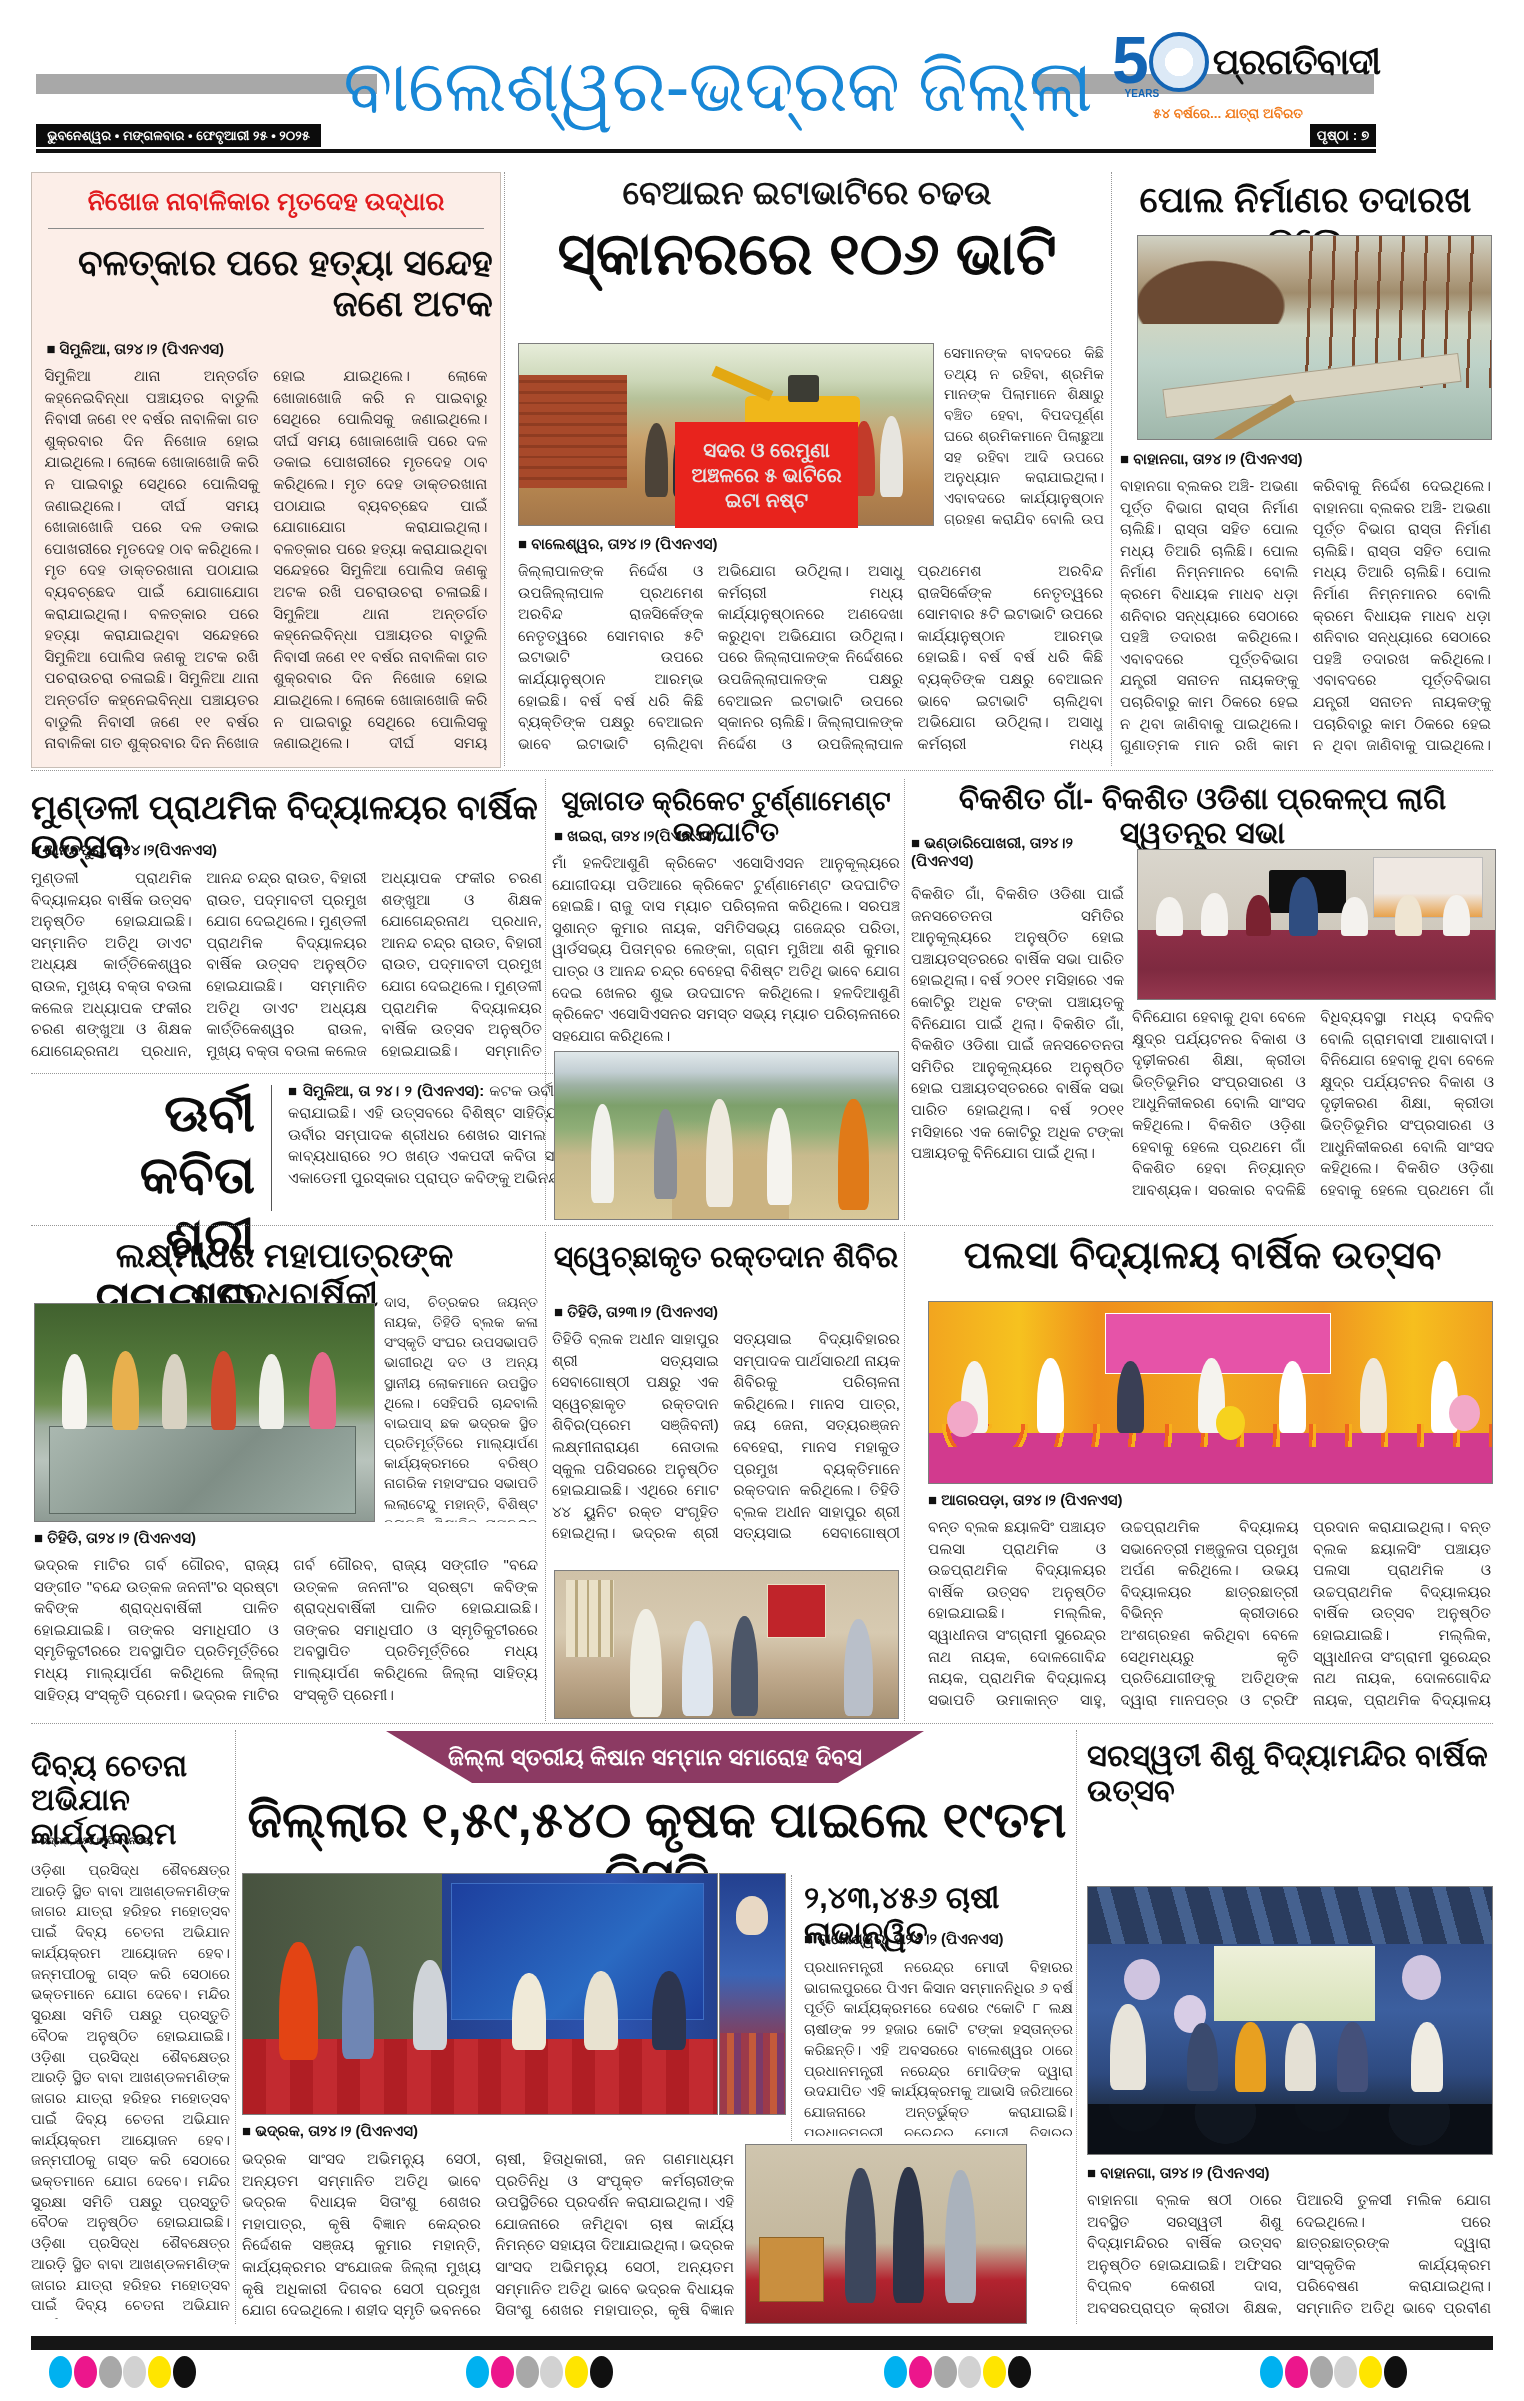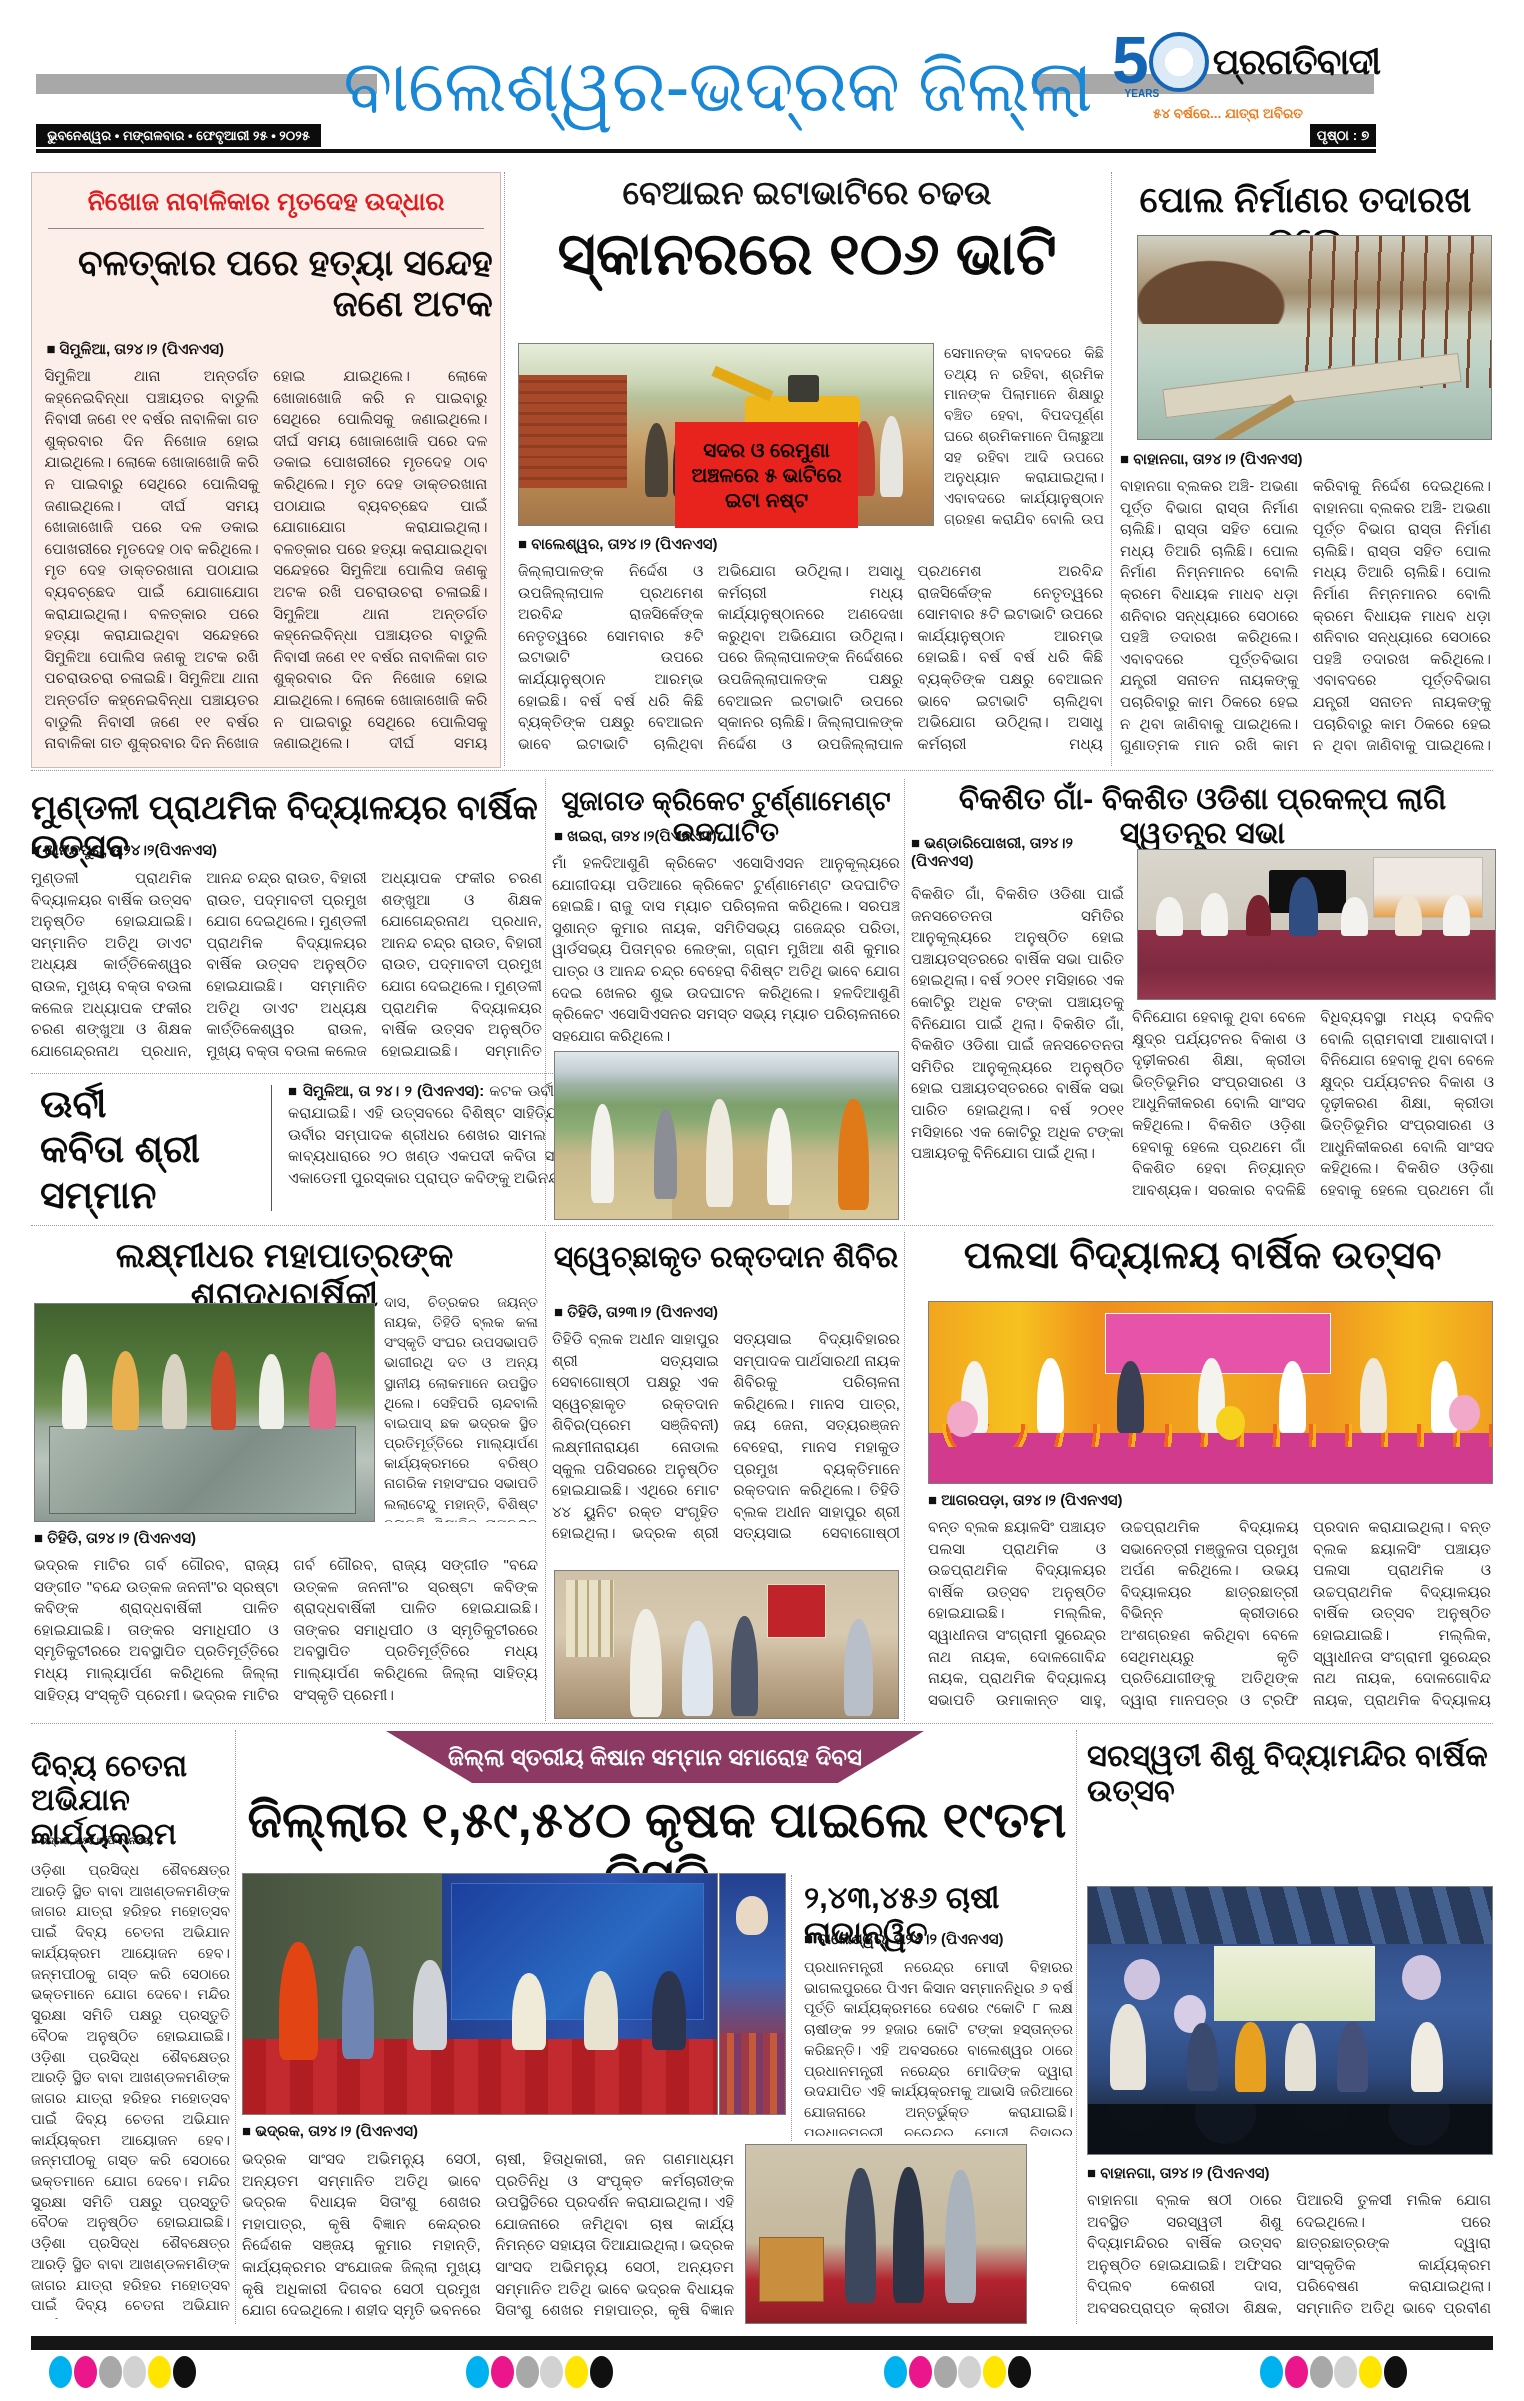--- a/index.html
+++ b/index.html
@@ -12,21 +12,21 @@
   .bodytx{font-size:15px;line-height:1.44;text-align:justify;color:#1c1c1c;overflow:hidden;word-break:break-word;}
   .cols2{column-count:2;column-gap:14.4px;}
   .cols3{column-count:3;column-gap:14.4px;}
   .doth{border-top:1.8px dotted #969696;}
   .dotv{border-left:1.8px dotted #969696;}
   .ph{position:absolute;overflow:hidden;border:0.9px solid #7d7d7d;}
   .pp{position:absolute;border-radius:48% 48% 14% 14%/60% 60% 10% 10%;}
   .graybar{background:#a8a8a8;}
   .blackbar{background:#0c0c0c;color:#fff;display:flex;align-items:center;justify-content:center;font-size:13px;font-weight:bold;}
   .mast-title{font-weight:400;color:#1887d6;text-align:center;letter-spacing:-0.9px;}
-  .capred{background:#e8231d;color:#000000;font-weight:bold;text-align:center;display:flex;align-items:center;justify-content:center;line-height:1.25;}
+  .capred{background:#e8231d;color:#e5e5e5;font-weight:bold;text-align:center;display:flex;align-items:center;justify-content:center;line-height:1.25;}
   .banner{background:#8c3a63;color:#fff;font-weight:bold;text-align:center;
           clip-path:polygon(0 0,100% 0,84% 100%,16% 100%);display:flex;align-items:center;justify-content:center;}
   .logo50{font-weight:800;color:#1465b4;}
   .seal{display:inline-block;border:4.5px solid #1465b4;border-radius:50%;background:
         radial-gradient(circle,#ffffff 0 38%,#dce9f6 39% 100%);}
   
   .ph-kiln{background:linear-gradient(180deg,#e7edda 0%,#ccd7b8 20%,#b6c29a 30%,#c9a26d 52%,#b5854f 78%,#a3764a 100%);}
   .ph-bridge{background:linear-gradient(180deg,#d0d1c3 0%,#b9a98e 16%,#a08c6c 28%,#cfd6c4 44%,#bfd3c9 62%,#9fb7ab 100%);}
   .ph-meeting{background:linear-gradient(180deg,#dad6cd 0%,#cfc9bd 54%,#8e2f47 54%,#7e2a40 80%,#96374f 100%);}
   .ph-cricket{background:linear-gradient(180deg,#e0e8ea 0%,#c2ced3 12%,#9db1a3 20%,#7da06b 32%,#8fae77 46%,#c8ba8d 62%,#d8c899 100%);}
@@ -97,21 +97,21 @@
   <div class="abs dotv" style="left:504px;top:172px;height:594px"></div>
   <div class="abs dotv" style="left:1111px;top:172px;height:594px"></div>
   <div class="abs doth" style="left:31px;top:770px;width:1462px"></div>
 
   <div class="abs hl" style="left:31px;top:788px;width:511px;font-size:34px">ମୁଣ୍ଡଳୀ ପ୍ରାଥମିକ ବିଦ୍ୟାଳୟର ବାର୍ଷିକ ଉତ୍ସବ</div>
   <div class="abs by" style="left:31px;top:841px">■ ଆନନ୍ଦପୁର, ତା୨୪।୨(ପିଏନଏସ)</div>
   <div class="abs bodytx cols3" style="left:31px;top:867px;width:511px;height:201px">ମୁଣ୍ଡଳୀ ପ୍ରାଥମିକ ବିଦ୍ୟାଳୟର ବାର୍ଷିକ ଉତ୍ସବ ଅନୁଷ୍ଠିତ ହୋଇଯାଇଛି। ସମ୍ମାନିତ ଅତିଥି ଡାଏଟ ଅଧ୍ୟକ୍ଷ କାର୍ତ୍ତିକେଶ୍ୱର ରାଉଳ, ମୁଖ୍ୟ ବକ୍ତା ବଉଳା କଲେଜ ଅଧ୍ୟାପକ ଫକୀର ଚରଣ ଶଙ୍ଖୁଆ ଓ ଶିକ୍ଷକ ଯୋଗେନ୍ଦ୍ରନାଥ ପ୍ରଧାନ, ଆନନ୍ଦ ଚନ୍ଦ୍ର ରାଉତ, ବିହାରୀ ରାଉତ, ପଦ୍ମାବତୀ ପ୍ରମୁଖ ଯୋଗ ଦେଇଥିଲେ। ମୁଣ୍ଡଳୀ ପ୍ରାଥମିକ ବିଦ୍ୟାଳୟର ବାର୍ଷିକ ଉତ୍ସବ ଅନୁଷ୍ଠିତ ହୋଇଯାଇଛି। ସମ୍ମାନିତ ଅତିଥି ଡାଏଟ ଅଧ୍ୟକ୍ଷ କାର୍ତ୍ତିକେଶ୍ୱର ରାଉଳ, ମୁଖ୍ୟ ବକ୍ତା ବଉଳା କଲେଜ ଅଧ୍ୟାପକ ଫକୀର ଚରଣ ଶଙ୍ଖୁଆ ଓ ଶିକ୍ଷକ ଯୋଗେନ୍ଦ୍ରନାଥ ପ୍ରଧାନ, ଆନନ୍ଦ ଚନ୍ଦ୍ର ରାଉତ, ବିହାରୀ ରାଉତ, ପଦ୍ମାବତୀ ପ୍ରମୁଖ ଯୋଗ ଦେଇଥିଲେ। ମୁଣ୍ଡଳୀ ପ୍ରାଥମିକ ବିଦ୍ୟାଳୟର ବାର୍ଷିକ ଉତ୍ସବ ଅନୁଷ୍ଠିତ ହୋଇଯାଇଛି। ସମ୍ମାନିତ ଅତିଥି ଡାଏଟ ଅଧ୍ୟକ୍ଷ କାର୍ତ୍ତିକେଶ୍ୱର ରାଉଳ, ମୁଖ୍ୟ ବକ୍ତା ବଉଳା କଲେଜ ଅଧ୍ୟାପକ ଫକୀର ଚରଣ ଶଙ୍ଖୁଆ ଓ ଶିକ୍ଷକ ଯୋଗେନ୍ଦ୍ରନାଥ ପ୍ରଧାନ, ଆନନ୍ଦ ଚନ୍ଦ୍ର ରାଉତ, ବିହାରୀ ରାଉତ, ପଦ୍ମାବତୀ ପ୍ରମୁଖ ଯୋଗ ଦେଇଥିଲେ।</div>
   <div class="abs doth" style="left:31px;top:1073px;width:866px"></div>
 
   <div class="abs" style="left:31px;top:1078px;width:866px;height:142px">
-    <div class="abs hl" style="left:9px;top:3.6px;width:215px;text-align:left;font-size:38px;line-height:1.2">
+    <div class="abs hl" style="left:9px;top:3.6px;width:215px;text-align:right;font-size:52px;line-height:1.2">
       <div>ଊର୍ବୀ</div>
       <div>କବିତା ଶ୍ରୀ</div>
       <div>ସମ୍ମାନ</div>
     </div>
     <div class="abs" style="left:240px;top:7.2px;height:126px;border-left:0.9px solid #555"></div>
     <div class="abs bodytx" style="left:257px;top:1.8px;width:606px;height:136px;font-size:15.2px">
       <span class="by">■ ସିମୁଳିଆ, ତା ୨୪। ୨ (ପିଏନଏସ): </span><span>କଟକ ଊର୍ବୀ ସାରସ୍ୱତ ମହୋତ୍ସବରେ କବି ଭରତ ଚନ୍ଦ୍ରଙ୍କୁ ସମ୍ମାନିତ କରାଯାଇଛି। ଏହି ଉତ୍ସବରେ ବିଶିଷ୍ଟ ସାହିତ୍ୟିକ ବାବାଜୀ ଚରଣ ପଟ୍ଟନାୟକ, ଉତ୍କଳ ସାହିତ୍ୟ ସମାଜ, ଊର୍ବୀର ସମ୍ପାଦକ ଶ୍ରୀଧର ଶେଖର ସାମଲ ଉପସ୍ଥିତ ଥିଲେ। ଆଧୁନିକ ରୋମାଣ୍ଟିକ ଚେତନାର ଅନନ୍ୟ କାବ୍ୟଧାରାରେ ୨୦ ଖଣ୍ଡ ଏକପଦୀ କବିତା ସଂକଳନ ପାଇଁ ପୁରସ୍କାର ଲାଭ କରିଛନ୍ତି। ଓଡିଶା ସାହିତ୍ୟ ଏକାଡେମୀ ପୁରସ୍କାର ପ୍ରାପ୍ତ କବିଙ୍କୁ ଅଭିନନ୍ଦନ ଜଣାଯାଇଥିଲା।</span>
     </div>
   </div>
 

